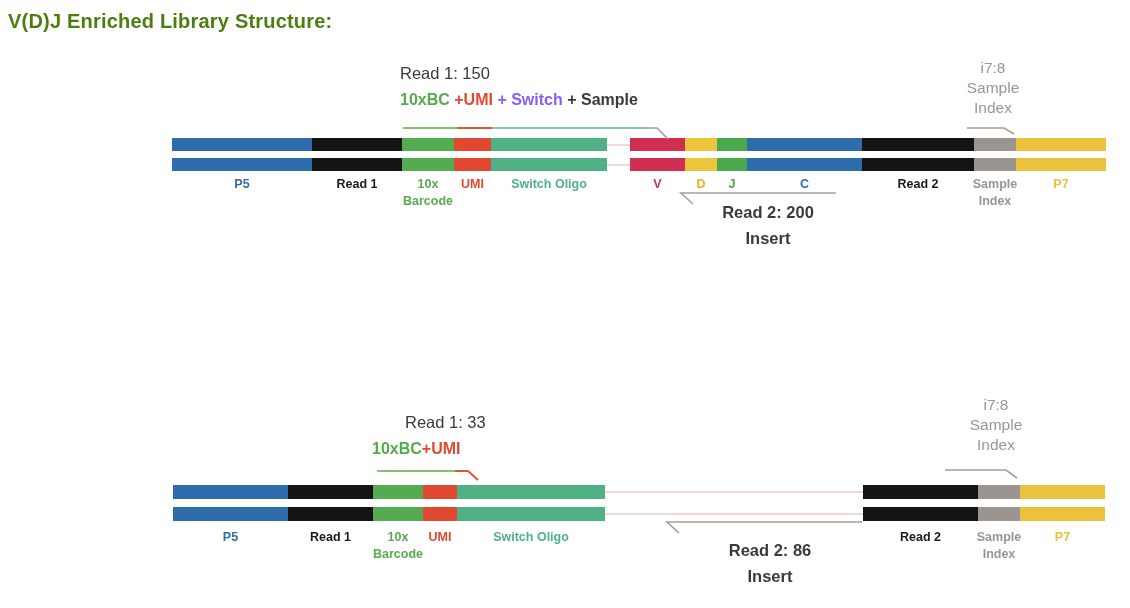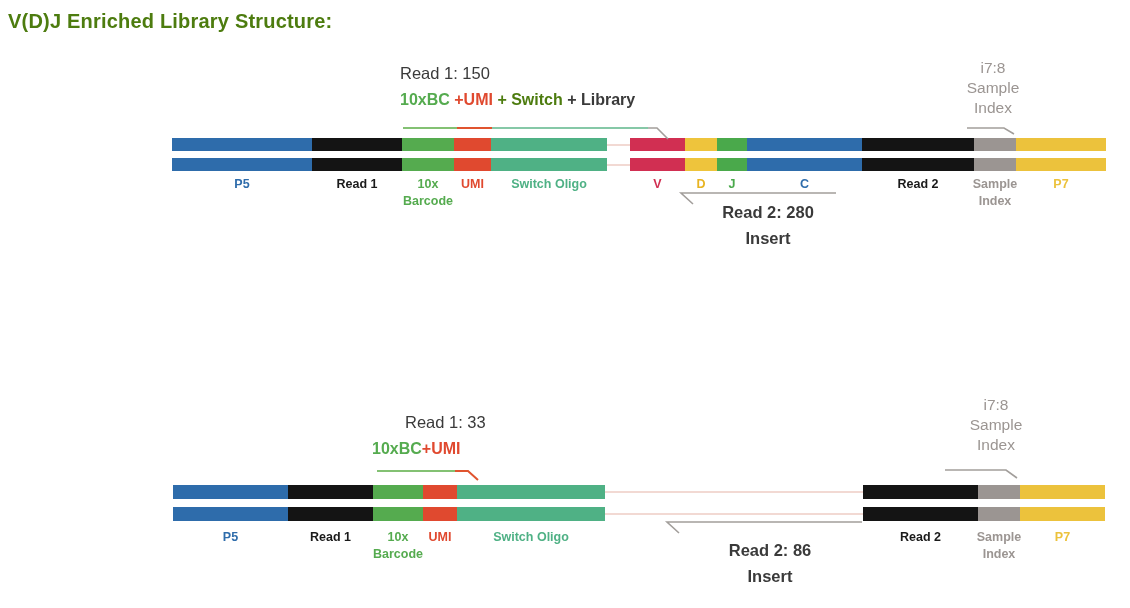--- a/index.html
+++ b/index.html
@@ -35,30 +35,30 @@
   .overlay{position:absolute;left:0;top:0;pointer-events:none;}
 </style>
 </head>
 <body>
 
 <div class="page">
 
   <div class="title" style="top:10px">V(D)J Enriched Library Structure:</div>
 
   <div class="ann-heading" style="left:400px;top:64px">Read 1: 150</div>
-  <div class="ann-parts" style="left:400px;top:91px"><span style="color: rgb(85, 171, 79);">10xBC</span><span style="color: rgb(224, 73, 47);"> +UMI</span><span style="color: #4d7c0f;"> + Switch</span><span style="color: rgb(58, 58, 58);"> + Library</span></div>
+  <div class="ann-parts" style="left:400px;top:91px"><span style="color: rgb(85, 171, 79);">10xBC</span><span style="color: rgb(224, 73, 47);"> +UMI</span><span style="color: #8b5cf6;"> + Switch</span><span style="color: rgb(58, 58, 58);"> + Sample</span></div>
 
   <div class="i7-block" style="left:993px;top:58px">
     <div>i7:8</div>
     <div>Sample</div>
     <div>Index</div>
   </div>
 
   <div class="read2-block" style="left:768px;top:199px">
-    <div>Read 2: 280</div>
+    <div>Read 2: 200</div>
     <div>Insert</div>
   </div>
 
   <div class="ann-heading" style="left:405px;top:413px">Read 1: 33</div>
   <div class="ann-parts" style="left:372px;top:440px"><span style="color: rgb(85, 171, 79);">10xBC</span><span style="color: rgb(224, 73, 47);">+UMI</span></div>
 
   <div class="i7-block" style="left:996px;top:395px">
     <div>i7:8</div>
     <div>Sample</div>
     <div>Index</div>

